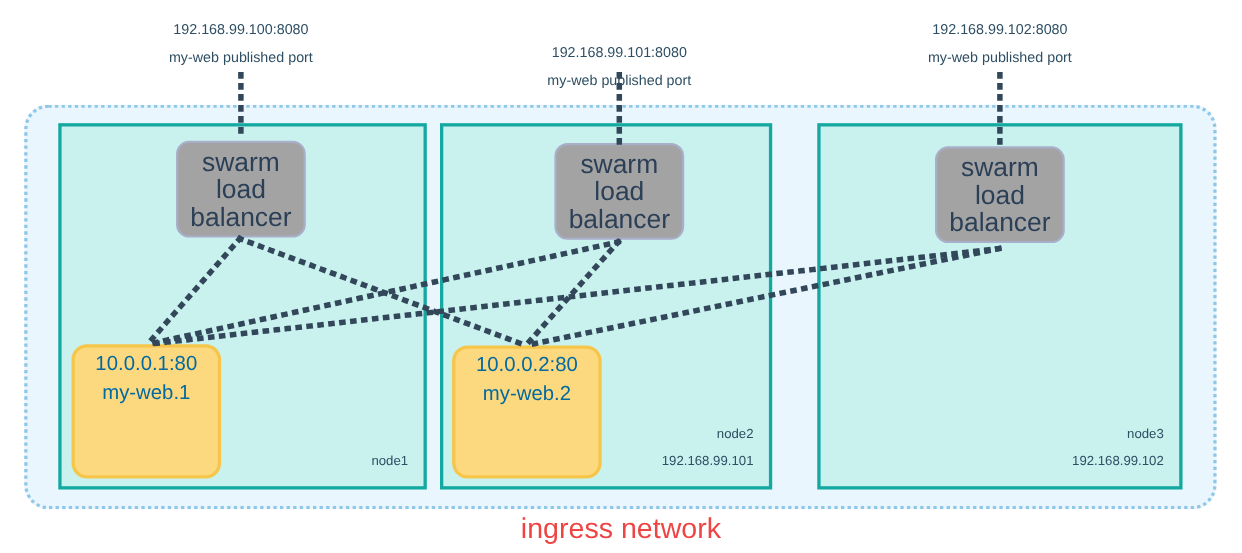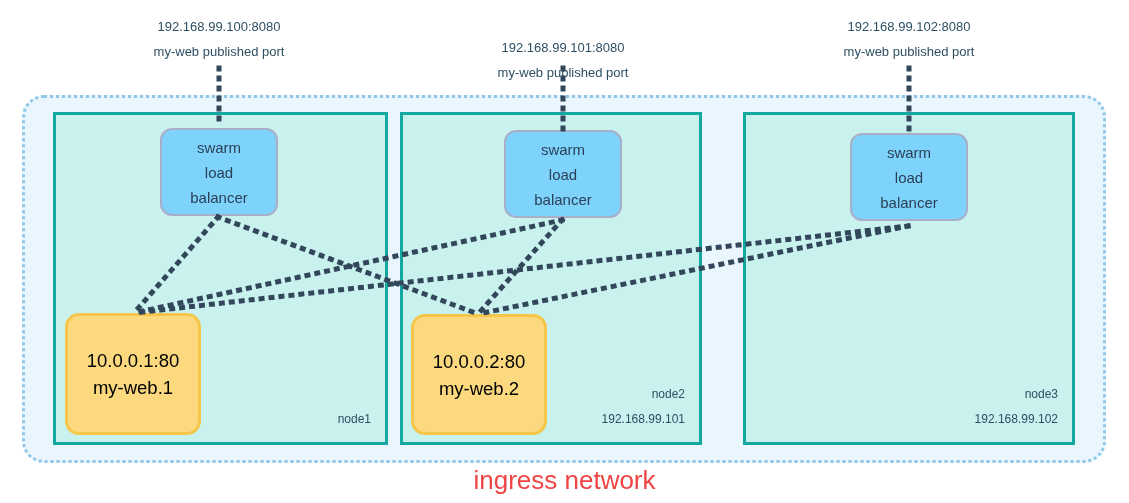--- a/index.html
+++ b/index.html
@@ -62,45 +62,44 @@
     line-height: 25px;
     white-space: nowrap;
   }
   .node-caption .nname,
   .node-caption .nip { display: block; }
 
   
   .lb-box {
     position: absolute;
     box-sizing: border-box;
-    background: #7dd3fc;
+    background: #a3a3a3;
     border: 2px solid #a9aec9;
     border-radius: 12px;
     display: flex;
     flex-direction: column;
     align-items: center;
     justify-content: center;
     color: #2b3f56;
-    font-size: 15px;
+    font-size: 24px;
     line-height: 25px;
   }
   .lb-box span { display: block; }
 
   
   .task-box {
     position: absolute;
     box-sizing: border-box;
     background: #fcd97e;
     border: 3px solid #f6c64b;
     border-radius: 14px;
     display: flex;
     flex-direction: column;
     align-items: center;
-    justify-content: center;
-    color: #000000;
+    color: #0369a1;
     font-size: 18.5px;
     line-height: 27px;
   }
   .task-box span { display: block; }
 
   
   #links, #stems {
     position: absolute;
     left: 0;
     top: 0;

